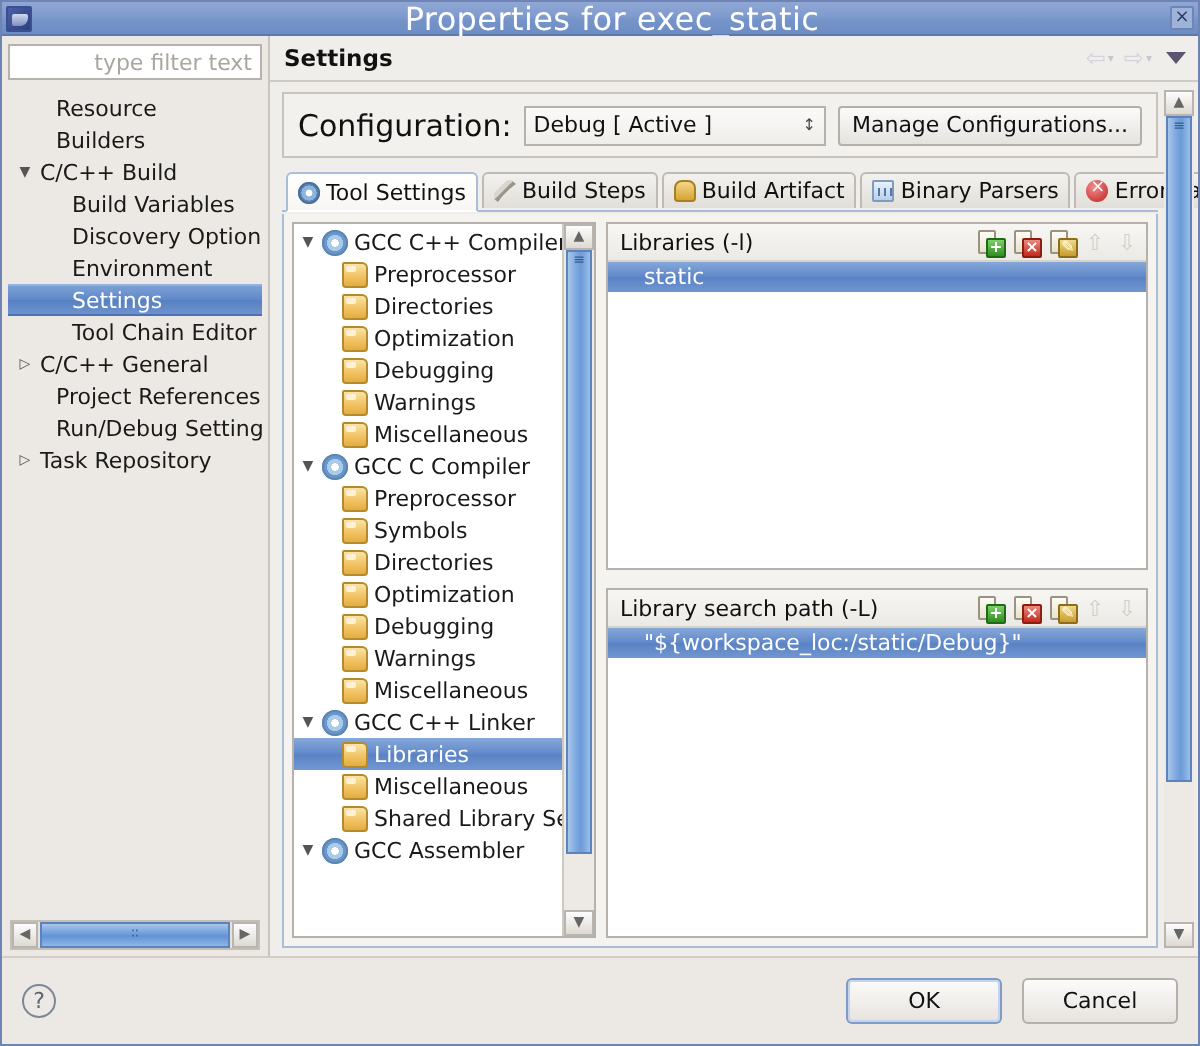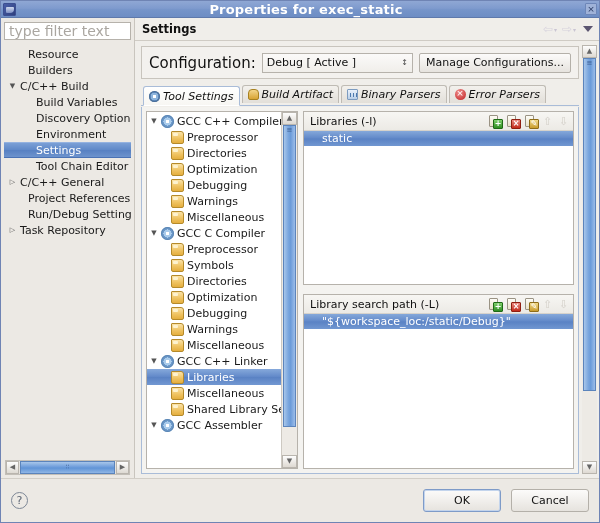--- a/index.html
+++ b/index.html
@@ -42,22 +42,22 @@
     content: "";
     position: absolute; left: 2px; top: 3px;
     width: 8px; height: 6px;
     background: linear-gradient(to bottom, #cfd9ee, #7d8fc4);
     border-radius: 1px 1px 4px 1px;
   }
   .titlebar-title {
     position: absolute;
     left: 12px; right: 0;
     text-align: center;
-    font-weight: bold;
-    font-size: 13px;
+    font-weight: normal;
+    font-size: 16px;
     color: #ffffff;
     letter-spacing: 0.2px;
     pointer-events: none;
   }
   .titlebar-close {
     margin-left: auto; margin-right: 2px;
     width: 12px; height: 12px;
     background: #9fb2d8;
     border: 1px solid #6d86b8;
     box-sizing: border-box;
@@ -80,24 +80,25 @@
     padding: 4px 3px 0 3px;
     display: flex; flex-direction: column;
     background: #ece9e4;
   }
   .filter-input {
     height: 18px;
     box-sizing: border-box;
     background: #ffffff;
     border: 1px solid #b6b2ab;
     color: #aaa6a0;
-    font-size: 14px;
+    font-size: 11px;
     padding: 2px 4px;
     line-height: 13px;
     margin-bottom: 4px;
+    text-align: right;
   }
   .tree-outer {
     flex: 1;
     background: #ece9e4;
     position: relative;
     overflow: hidden;
   }
   .nav-tree {
     padding-top: 2px;
   }
@@ -235,26 +236,25 @@
     box-sizing: border-box;
     border-radius: 2px;
     font-size: 11px;
     color: #111;
     padding: 0 6px;
     display: inline-flex; align-items: center; justify-content: center;
     white-space: nowrap;
   }
   
   .tabbar {
-    display: flex; align-items: flex-start;
+    display: flex; align-items: center;
     margin-top: 6px;
     height: 20px;
     border-bottom: 1px solid #a9bcd8;
     padding-left: 2px;
-    font-style: italic;
   }
   .tab {
     display: flex; align-items: center; gap: 3px;
     height: 18px;
     padding: 0 5px;
     font-size: 11px;
     color: #111;
     background: linear-gradient(to bottom, #f3f1ed, #e2dfd9);
     border: 1px solid #bfbbb4;
     border-bottom: none;
@@ -610,20 +610,24 @@
             <span class="combo-value">Debug  [ Active ]</span>
             <span class="combo-arrows">↕</span>
           </div>
           <div class="btn">Manage Configurations...</div>
         </div>
 
         <div class="tabbar" id="tabbar">
             <div class="tab active">
               <span class="tab-ico ico-gear"></span>
               <span>Tool Settings</span>
+            </div>
+            <div class="tab">
+              <span class="tab-ico ico-wrench"></span>
+              <span>Build Steps</span>
             </div>
             <div class="tab">
               <span class="tab-ico ico-artifact"></span>
               <span>Build Artifact</span>
             </div>
             <div class="tab">
               <span class="tab-ico ico-binary"></span>
               <span>Binary Parsers</span>
             </div>
             <div class="tab">

